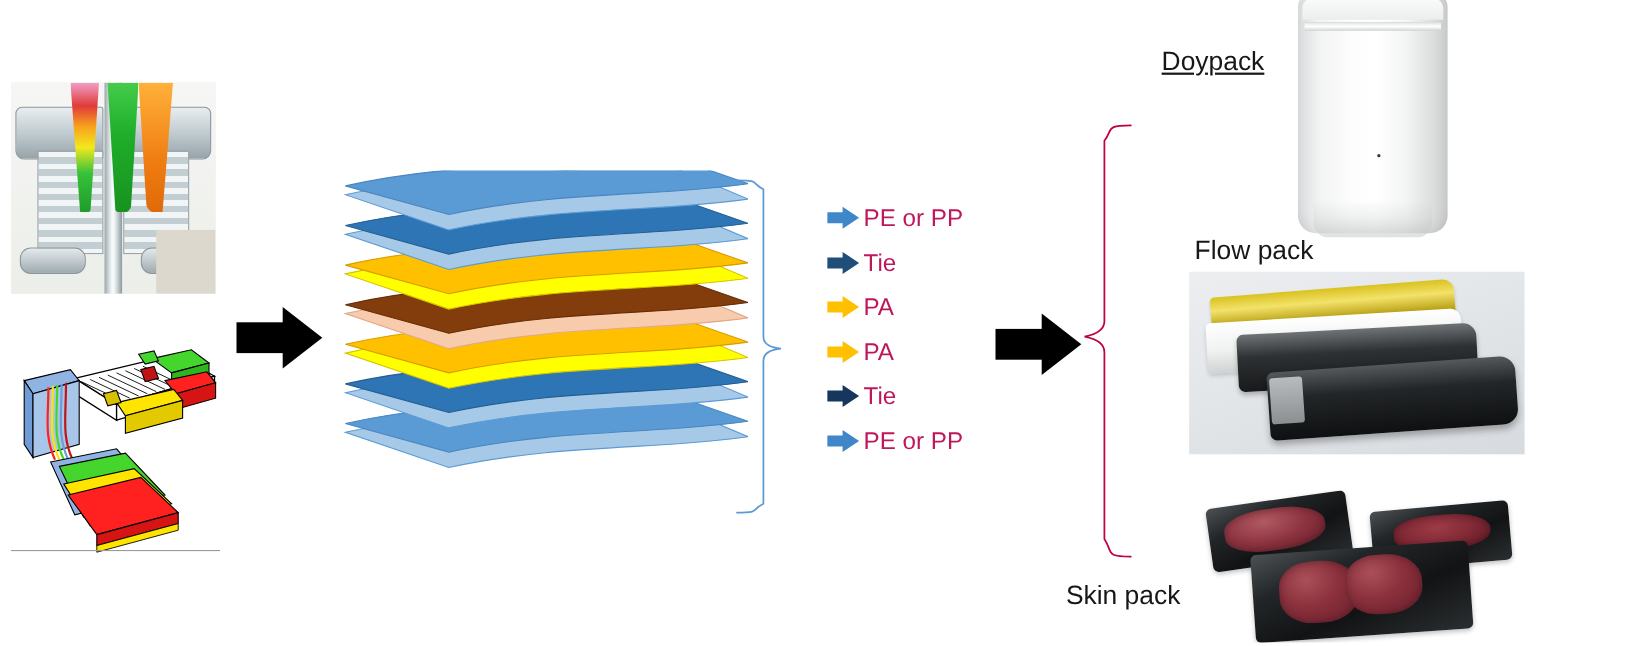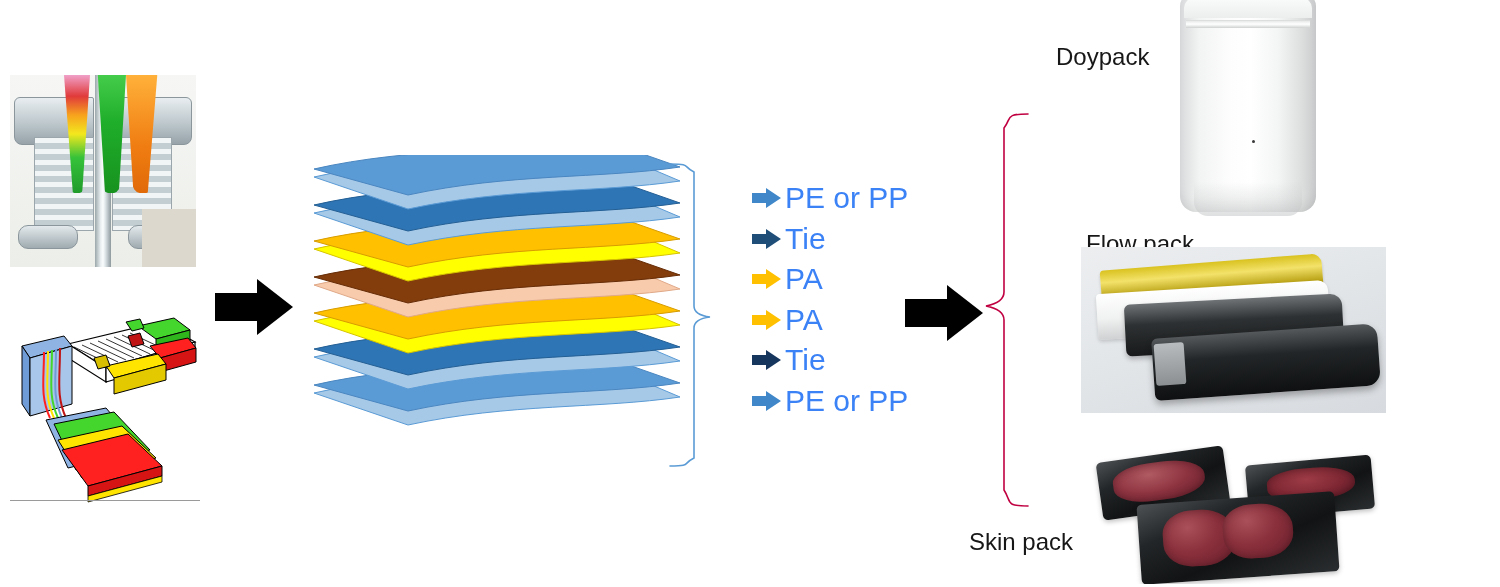--- a/index.html
+++ b/index.html
@@ -63,30 +63,30 @@
   #stack svg{position:absolute;inset:0;}
 
   
   #bluebrace{position:absolute;left:668px;top:158px;width:54px;height:312px;}
   #bluebrace svg{position:absolute;inset:0;}
 
   
   #legend{position:absolute;left:752px;top:178px;width:180px;}
   .leg{display:flex;align-items:center;height:40.5px;}
   .leg .arw{width:30px;height:22px;flex:0 0 30px;margin-right:3px;display:block;}
-  .leg .lbl{font-size:30px;color:#3b82f6;line-height:1;white-space:nowrap;}
+  .leg .lbl{font-size:22px;color:#be185d;line-height:1;white-space:nowrap;}
 
   
   #redbrace{position:absolute;left:982px;top:110px;width:50px;height:400px;}
   #redbrace svg{position:absolute;inset:0;}
 
   
   .rlabel{position:absolute;font-size:24px;color:#171717;white-space:nowrap;}
-  #lbl-doypack{left:1056px;top:43px;}
-  #lbl-flowpack{left:1086px;top:230px;text-align:center;}
+  #lbl-doypack{left:1056px;top:43px;text-decoration:underline;}
+  #lbl-flowpack{left:1086px;top:214px;text-align:center;}
   #lbl-skinpack{left:969px;top:528px;}
 
   
   #doypack{left:1174px;top:-6px;width:148px;height:222px;background:#fff;}
   #doypack .bag{position:absolute;left:6px;top:0;width:136px;height:218px;
     border-radius:12px 12px 16px 16px;
     background:linear-gradient(90deg,#d9dadb 0%,#f2f3f3 14%,#fdfdfd 36%,#ffffff 52%,#f4f5f5 72%,#dcdddd 90%,#c9cacb 100%);
     box-shadow:inset 0 -10px 16px -10px rgba(0,0,0,.14);}
   #doypack .zip{position:absolute;left:12px;top:26px;width:124px;height:7px;
     background:linear-gradient(180deg,#e8e9e9,#ffffff 45%,#cfd1d1);border-top:1px solid #dcdddd;}

